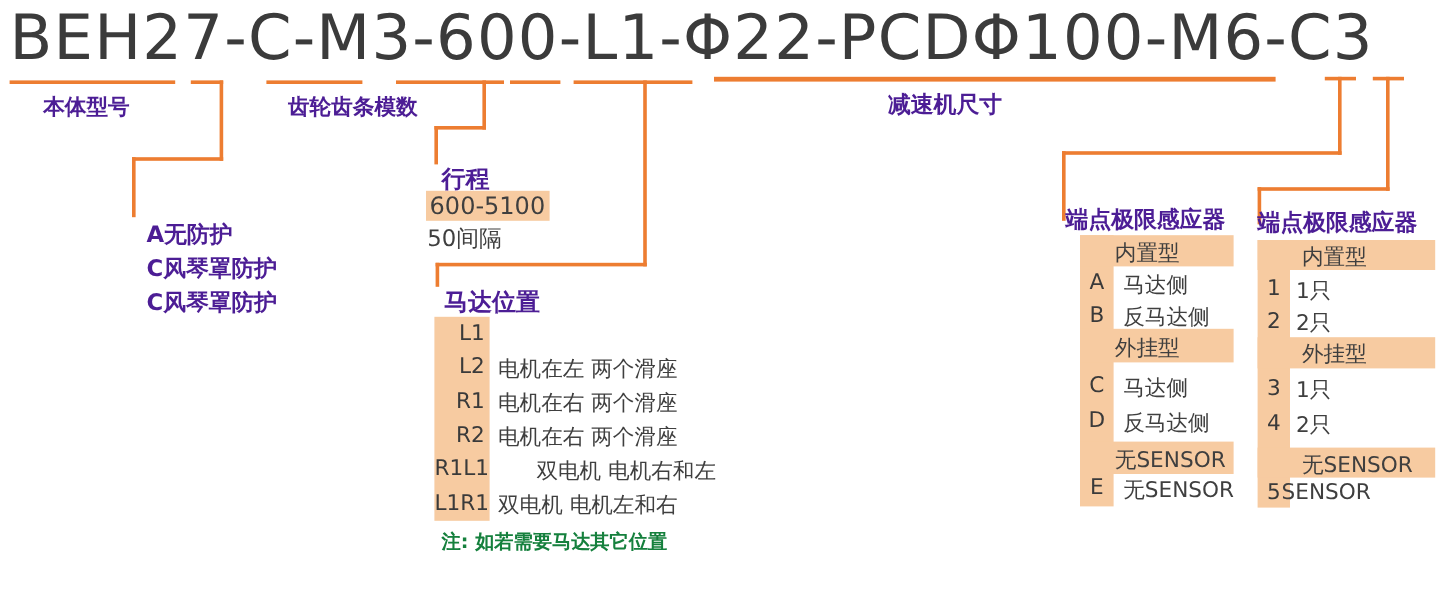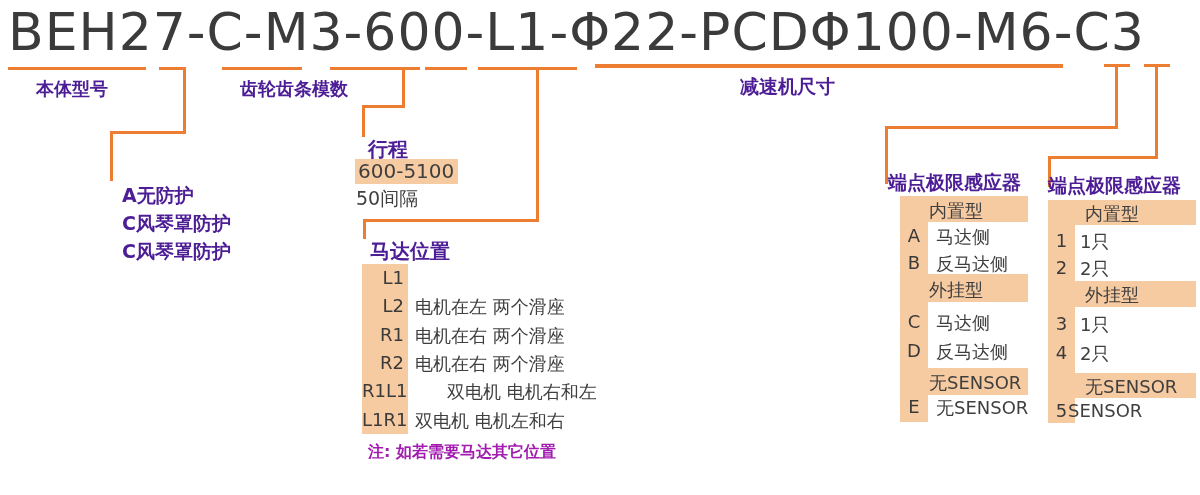--- a/index.html
+++ b/index.html
@@ -13,21 +13,21 @@
   }
   .hl{position:absolute;height:3px;background:#ED7D31;}
   .hl.thick{height:4px;}
   .vl{position:absolute;width:3px;background:#ED7D31;}
   .lbl{position:absolute;color:#4c1d95;font-weight:bold;white-space:nowrap;}
   .dark{position:absolute;color:#3f3f3f;white-space:nowrap;}
   .band{position:absolute;background:#F7CBA1;}
   .strip{position:absolute;background:#F7CBA1;}
   .code{position:absolute;color:#3a3a3a;text-align:right;white-space:nowrap;}
   .codec{position:absolute;color:#3a3a3a;text-align:center;white-space:nowrap;}
-  .note{position:absolute;color:#a21caf;font-weight:bold;white-space:nowrap;font-size:16px;}
+  .note{position:absolute;color:#15803d;font-weight:bold;white-space:nowrap;font-size:16px;}
 </style>
 </head>
 <body>
 
 <div class="canvas">
 
   <div class="title">BEH27-C-M3-600-L1-Φ22-PCDΦ100-M6-C3</div>
 
   <div class="hl" style="left:8px;top:67px;width:138px;"></div>
 

